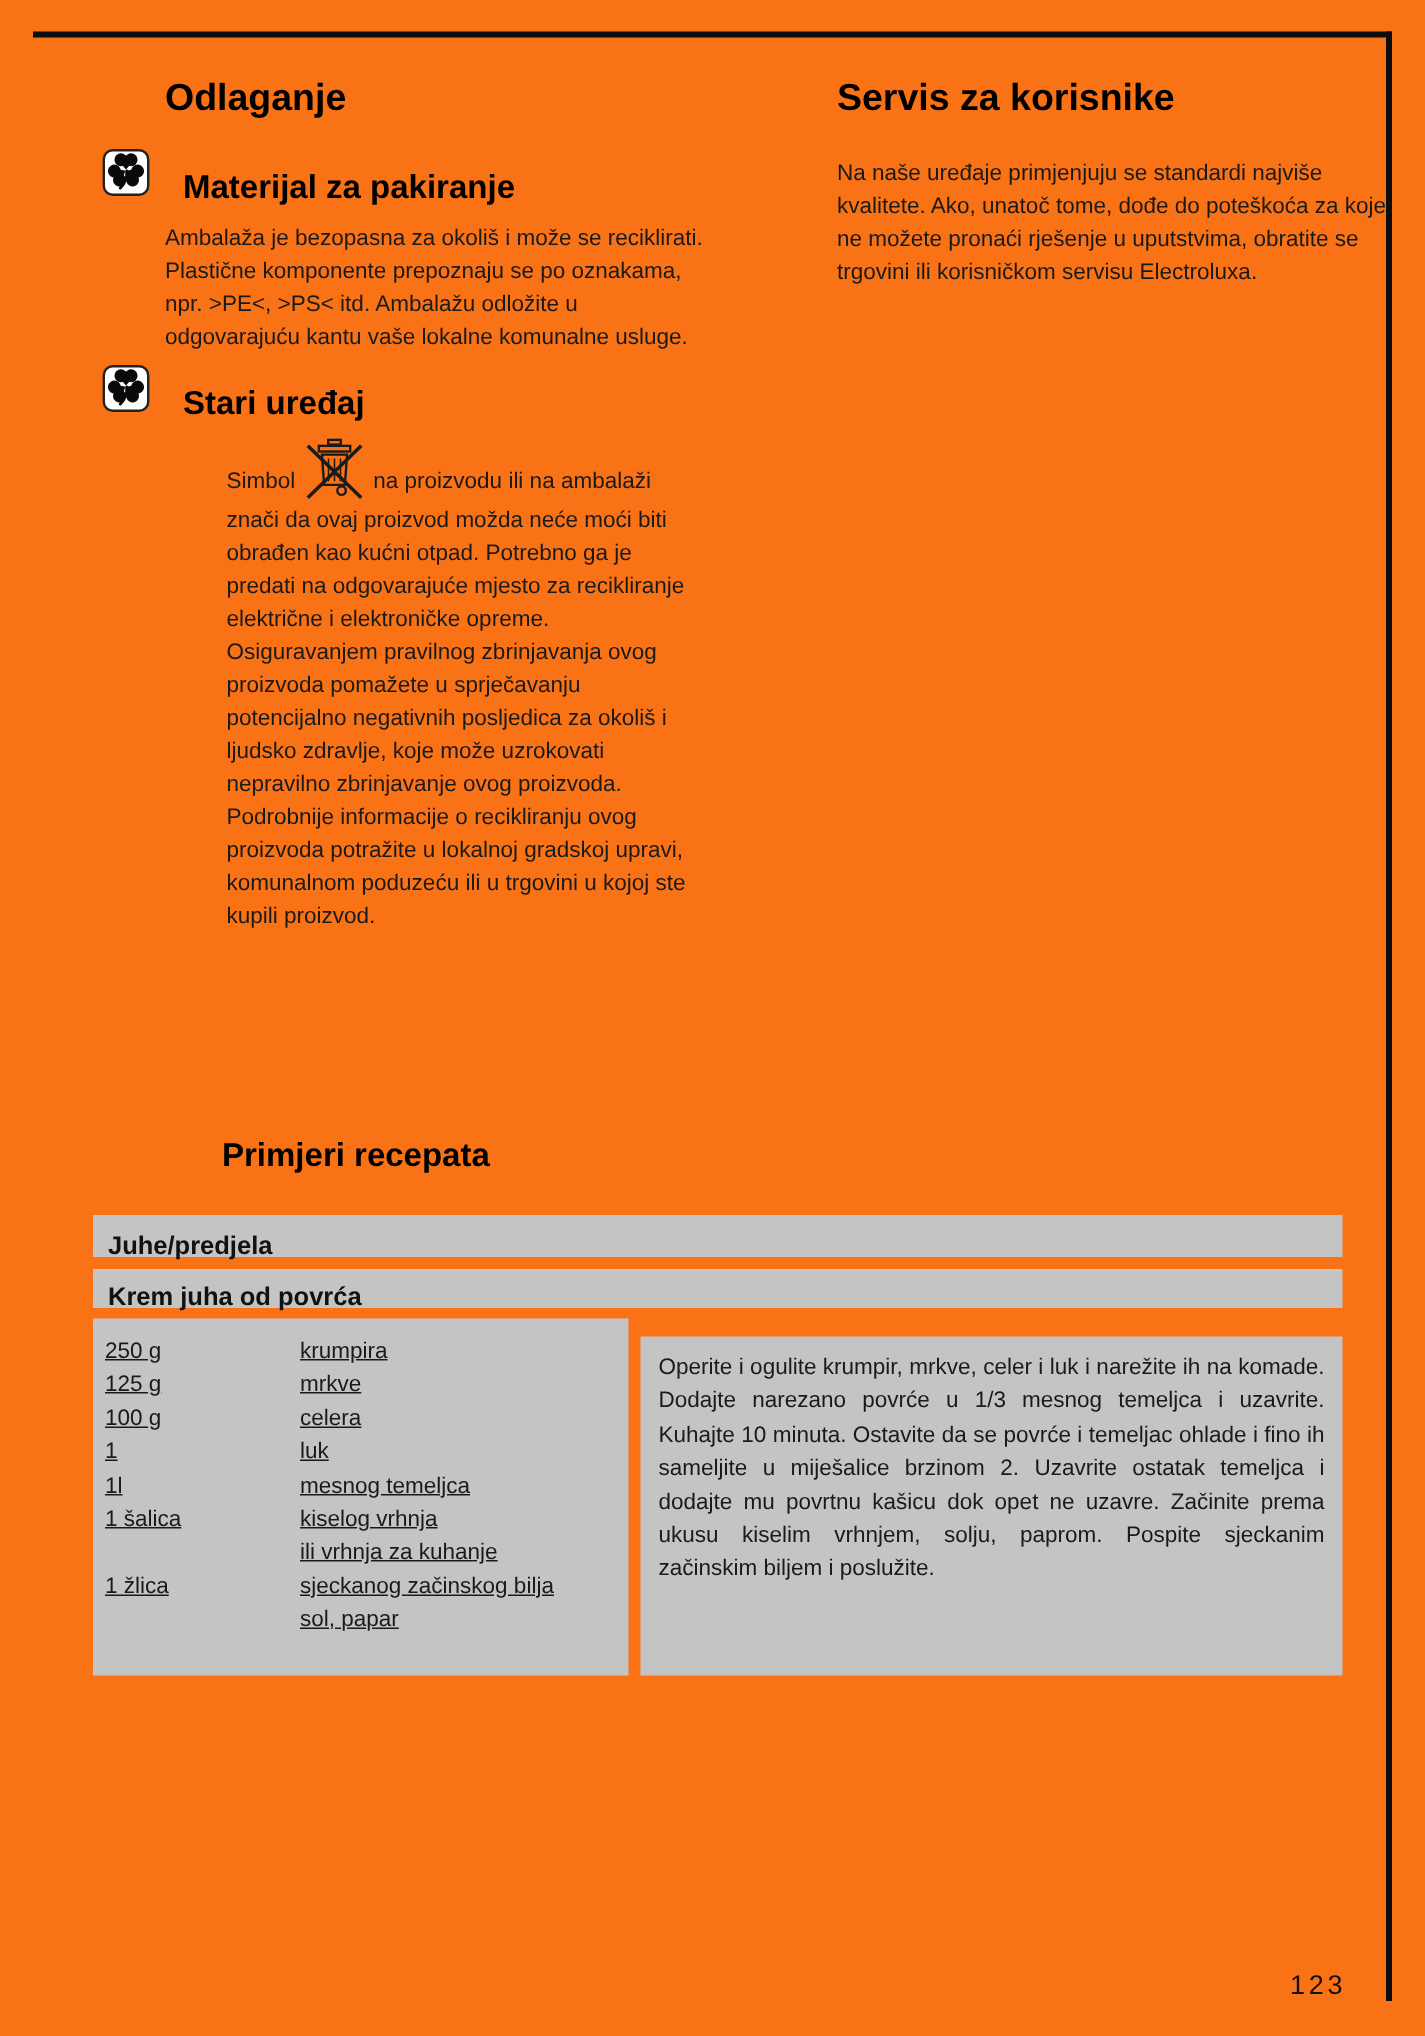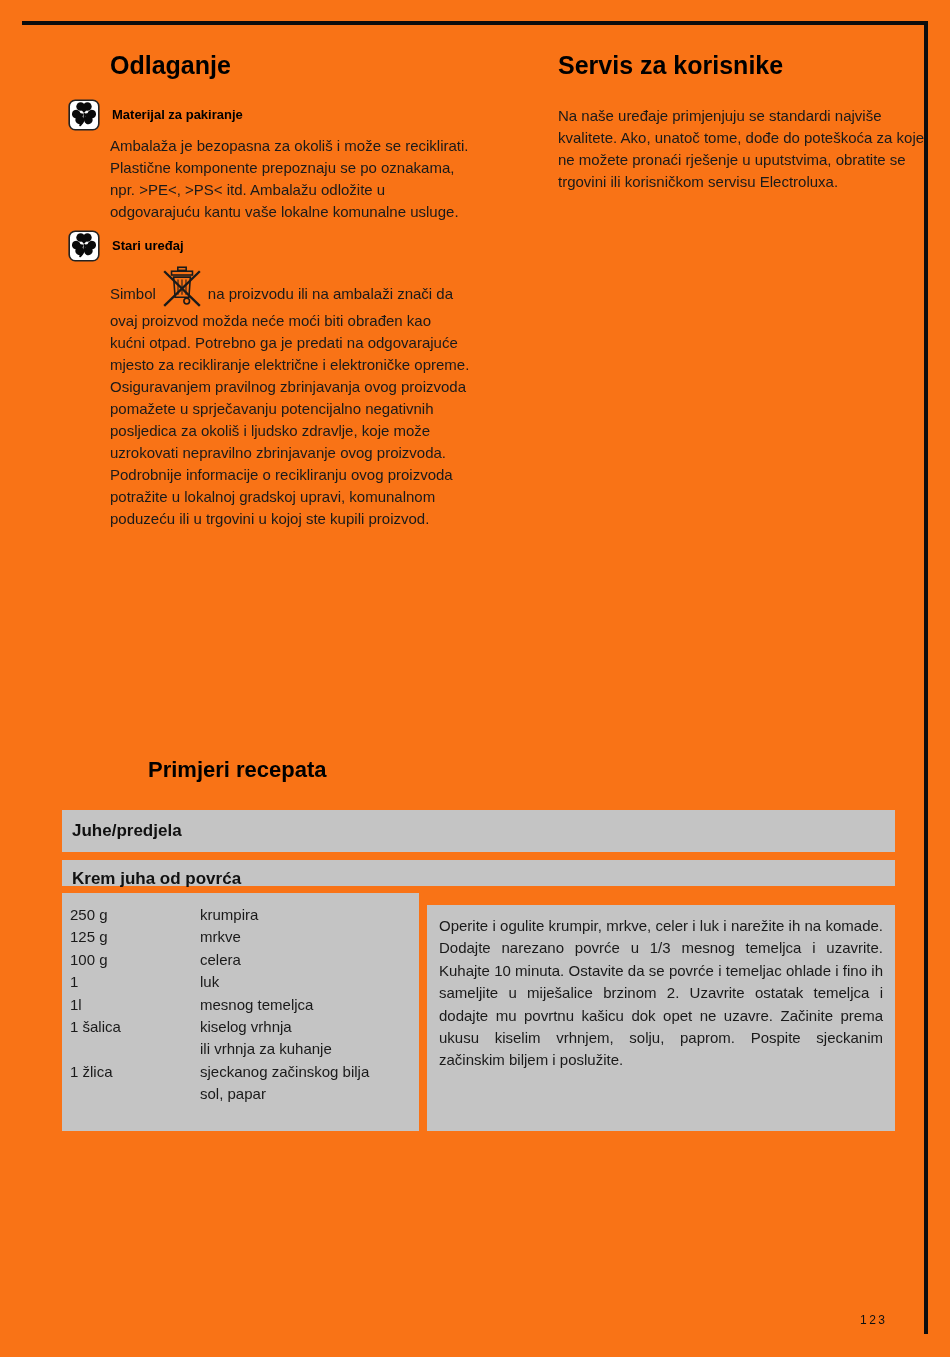--- a/index.html
+++ b/index.html
@@ -9,51 +9,51 @@
     background:#f97316;
     font-family:"Liberation Sans", sans-serif;
     color:#1a1a1a;
     overflow:hidden;
   }
   
   .rule-top{position:absolute;left:22px;top:21px;width:906px;height:4px;background:#0d0d0d;}
   .rule-right{position:absolute;left:924px;top:21px;width:4px;height:1313px;background:#0d0d0d;}
 
   h1{font-size:25px;line-height:30px;font-weight:bold;color:#000;margin:0;}
-  h2{font-size:13px;line-height:22px;font-weight:bold;color:#000;margin:2px;}
+  h2{font-size:22px;line-height:22px;font-weight:bold;color:#000;margin:12px;}
   p{margin:0;font-size:15px;line-height:22px;}
 
   .col-left{position:absolute;left:68px;top:50px;width:402px;}
   .col-left h1{margin-left:42px;margin-bottom:22px;}
   .section{display:flex;align-items:flex-start;margin-bottom:10px;}
   .icon-box{flex:0 0 32px;width:32px;height:32px;margin-top:-3px;}
   .sec-content{margin-left:10px;width:360px;}
   .sec-content p{margin-top:9px;}
-  .simbol-para{margin-top:16px;}
+  .simbol-para{margin-top:16px;margin-left:41px;}
   .weee{vertical-align:-11px;margin:0 6px;}
 
   .col-right{position:absolute;left:540px;top:50px;width:368px;margin-left:18px;}
   .col-right p{margin-top:25px;}
 
   .recipes-title{position:absolute;left:148px;top:757px;font-size:22px;font-weight:bold;color:#000;margin:0;}
 
   .recipe-table{position:absolute;left:62px;top:810px;width:833px;}
   .tbl-bar{background:#c4c4c4;font-weight:bold;font-size:17px;color:#111;padding-left:10px;}
-  .bar-category{height:42px;line-height:42px;margin-bottom:8px;}
+  .bar-category{height:28px;line-height:42px;margin-bottom:8px;}
   .bar-name{height:26px;line-height:38px;margin-bottom:7px;}
   .tbl-row{display:flex;gap:8px;height:238px;}
   .cell{background:#c4c4c4;}
-  .cell-ingredients{flex:0 0 357px;box-sizing:border-box;padding:11px 8px 0 8px;}
+  .cell-ingredients{flex:0 0 357px;box-sizing:border-box;padding:11px 8px 0 8px;text-decoration:underline;}
   .ing-row{display:flex;font-size:15px;line-height:22.4px;}
   .ing-qty{flex:0 0 130px;}
   .ing-item{flex:1;}
   .cell-instructions{flex:1;box-sizing:border-box;padding:10px 12px 0 12px;margin-top:12px;}
   .cell-instructions p{text-align:justify;line-height:22.4px;}
 
-  .page-number{position:absolute;left:860px;top:1313px;font-size:12px;letter-spacing:2.5px;color:#111;}
+  .page-number{position:absolute;left:860px;top:1313px;font-size:18px;letter-spacing:2.5px;color:#111;}
   svg{display:block;}
   .weee{display:inline-block;}
 </style>
 </head>
 <body>
 
 <div class="page">
 
   <div class="rule-top"></div>
   <div class="rule-right"></div>

